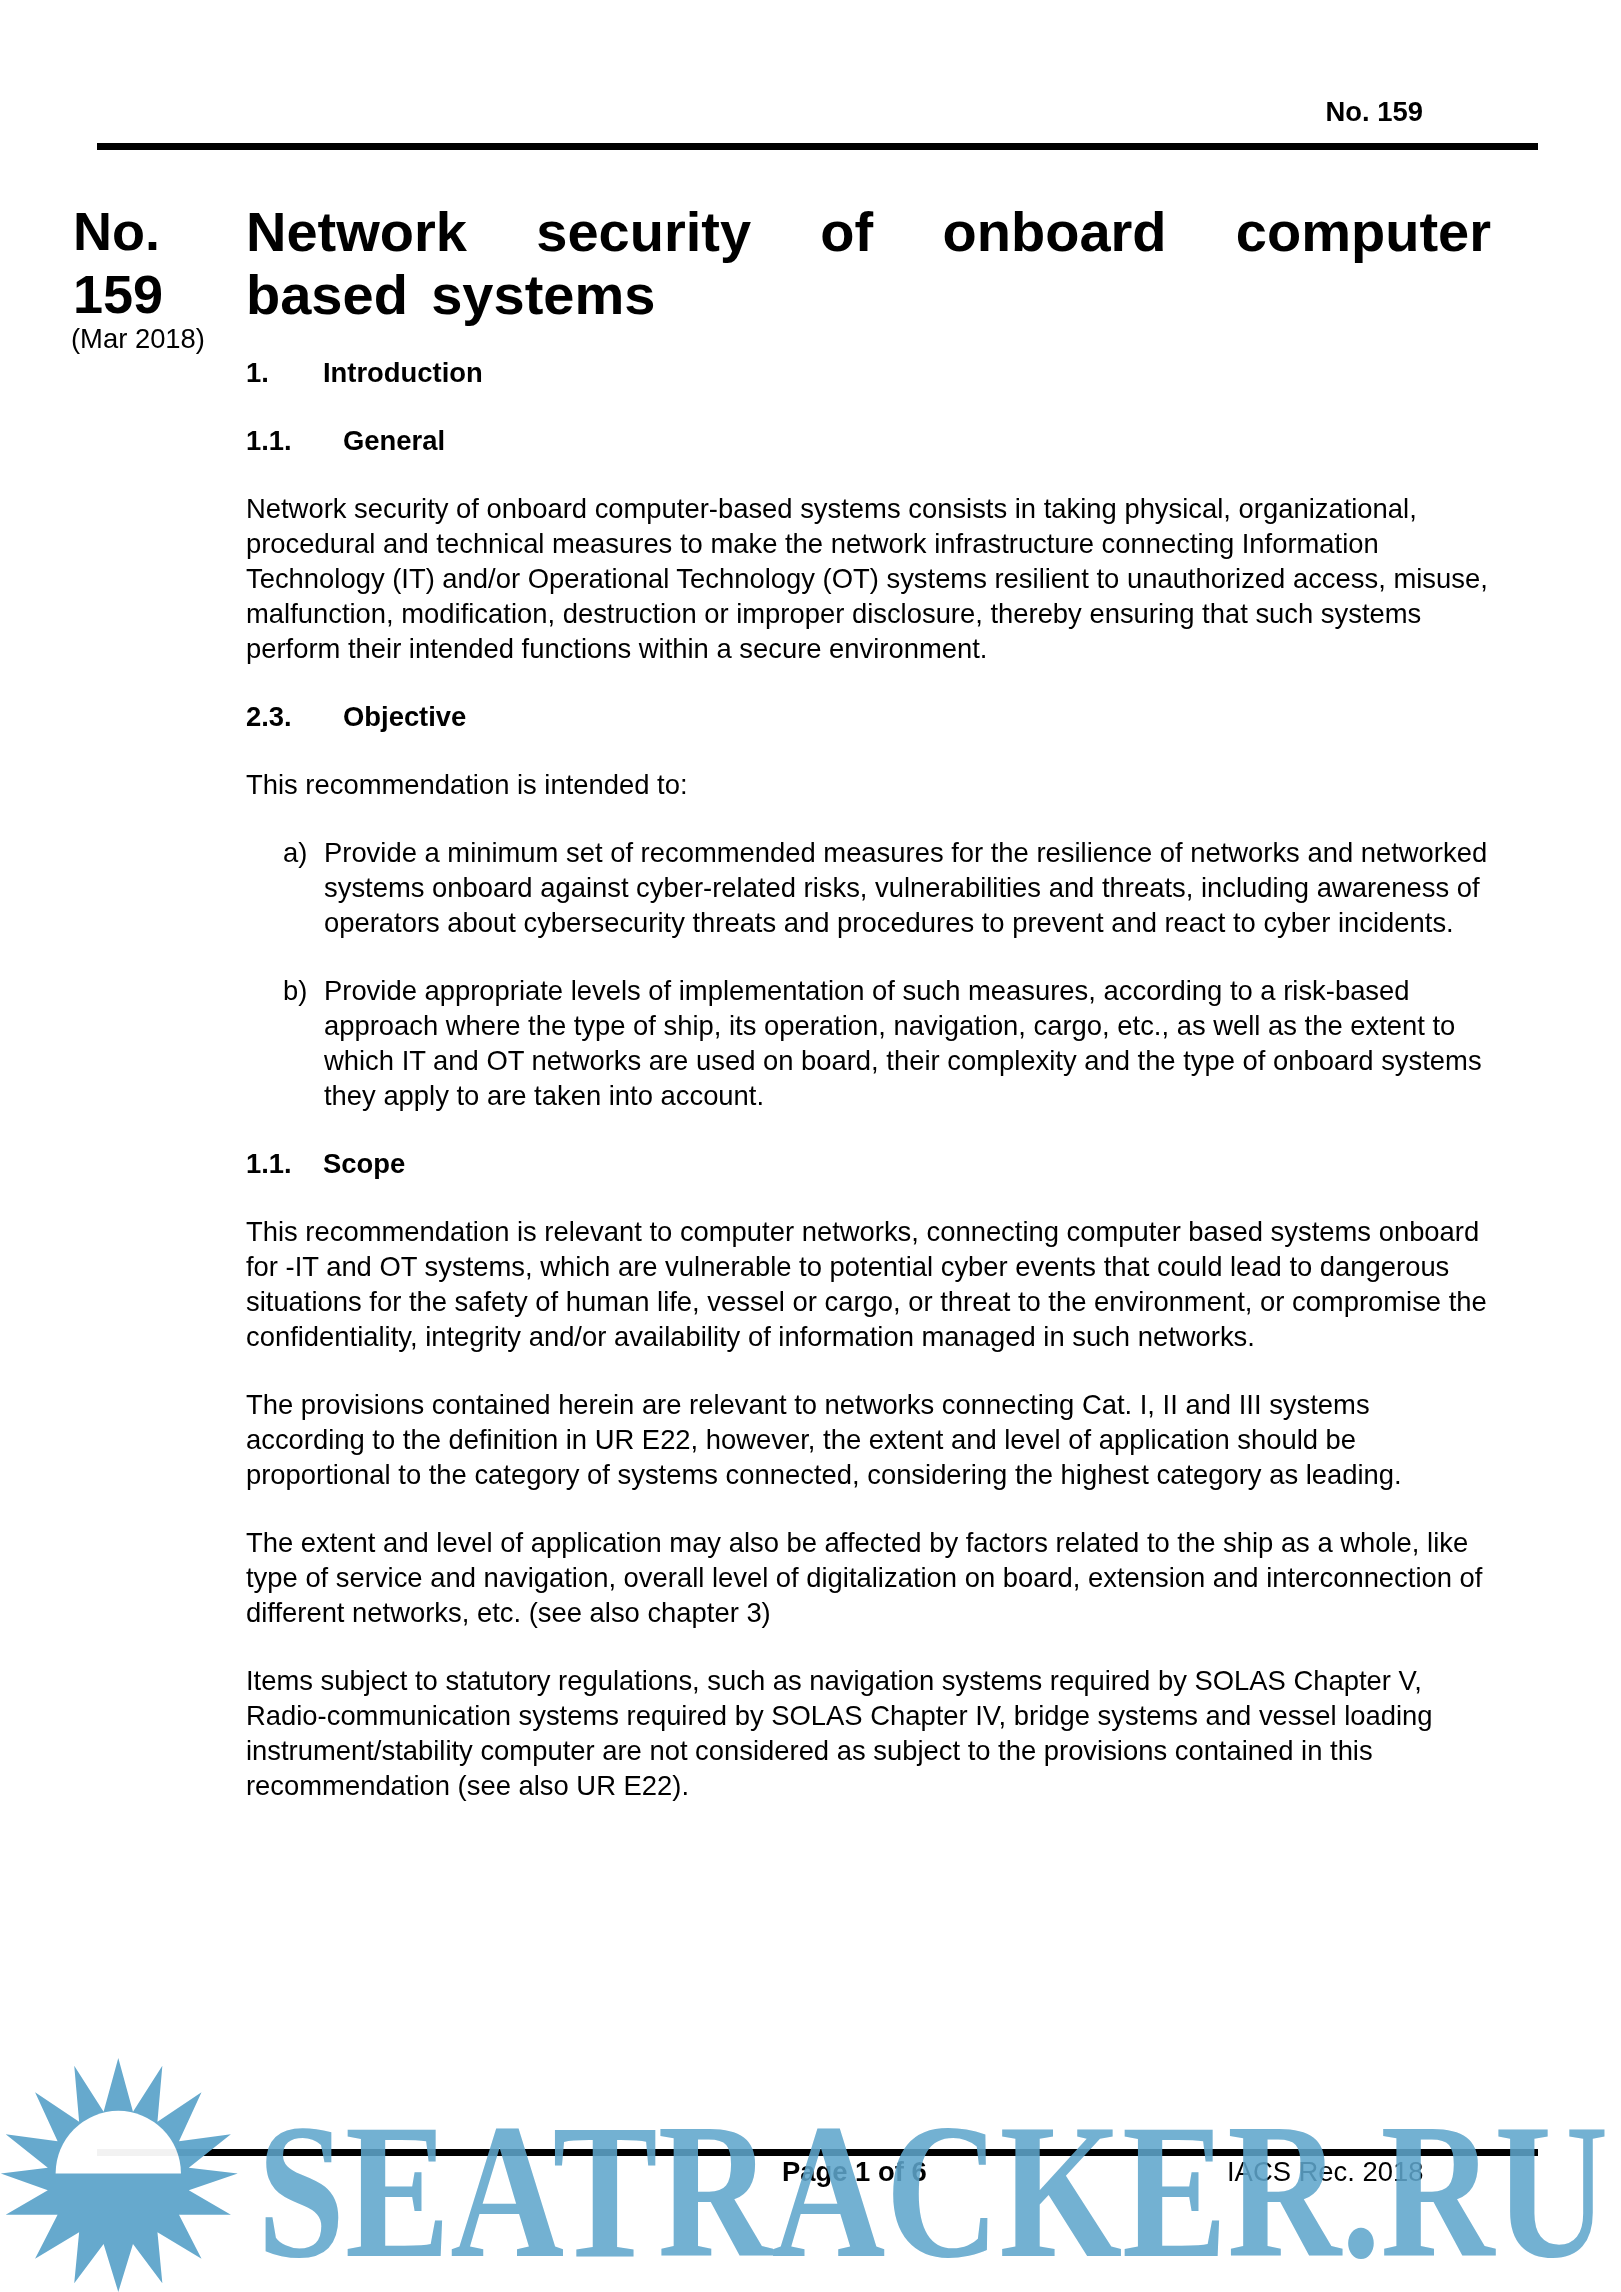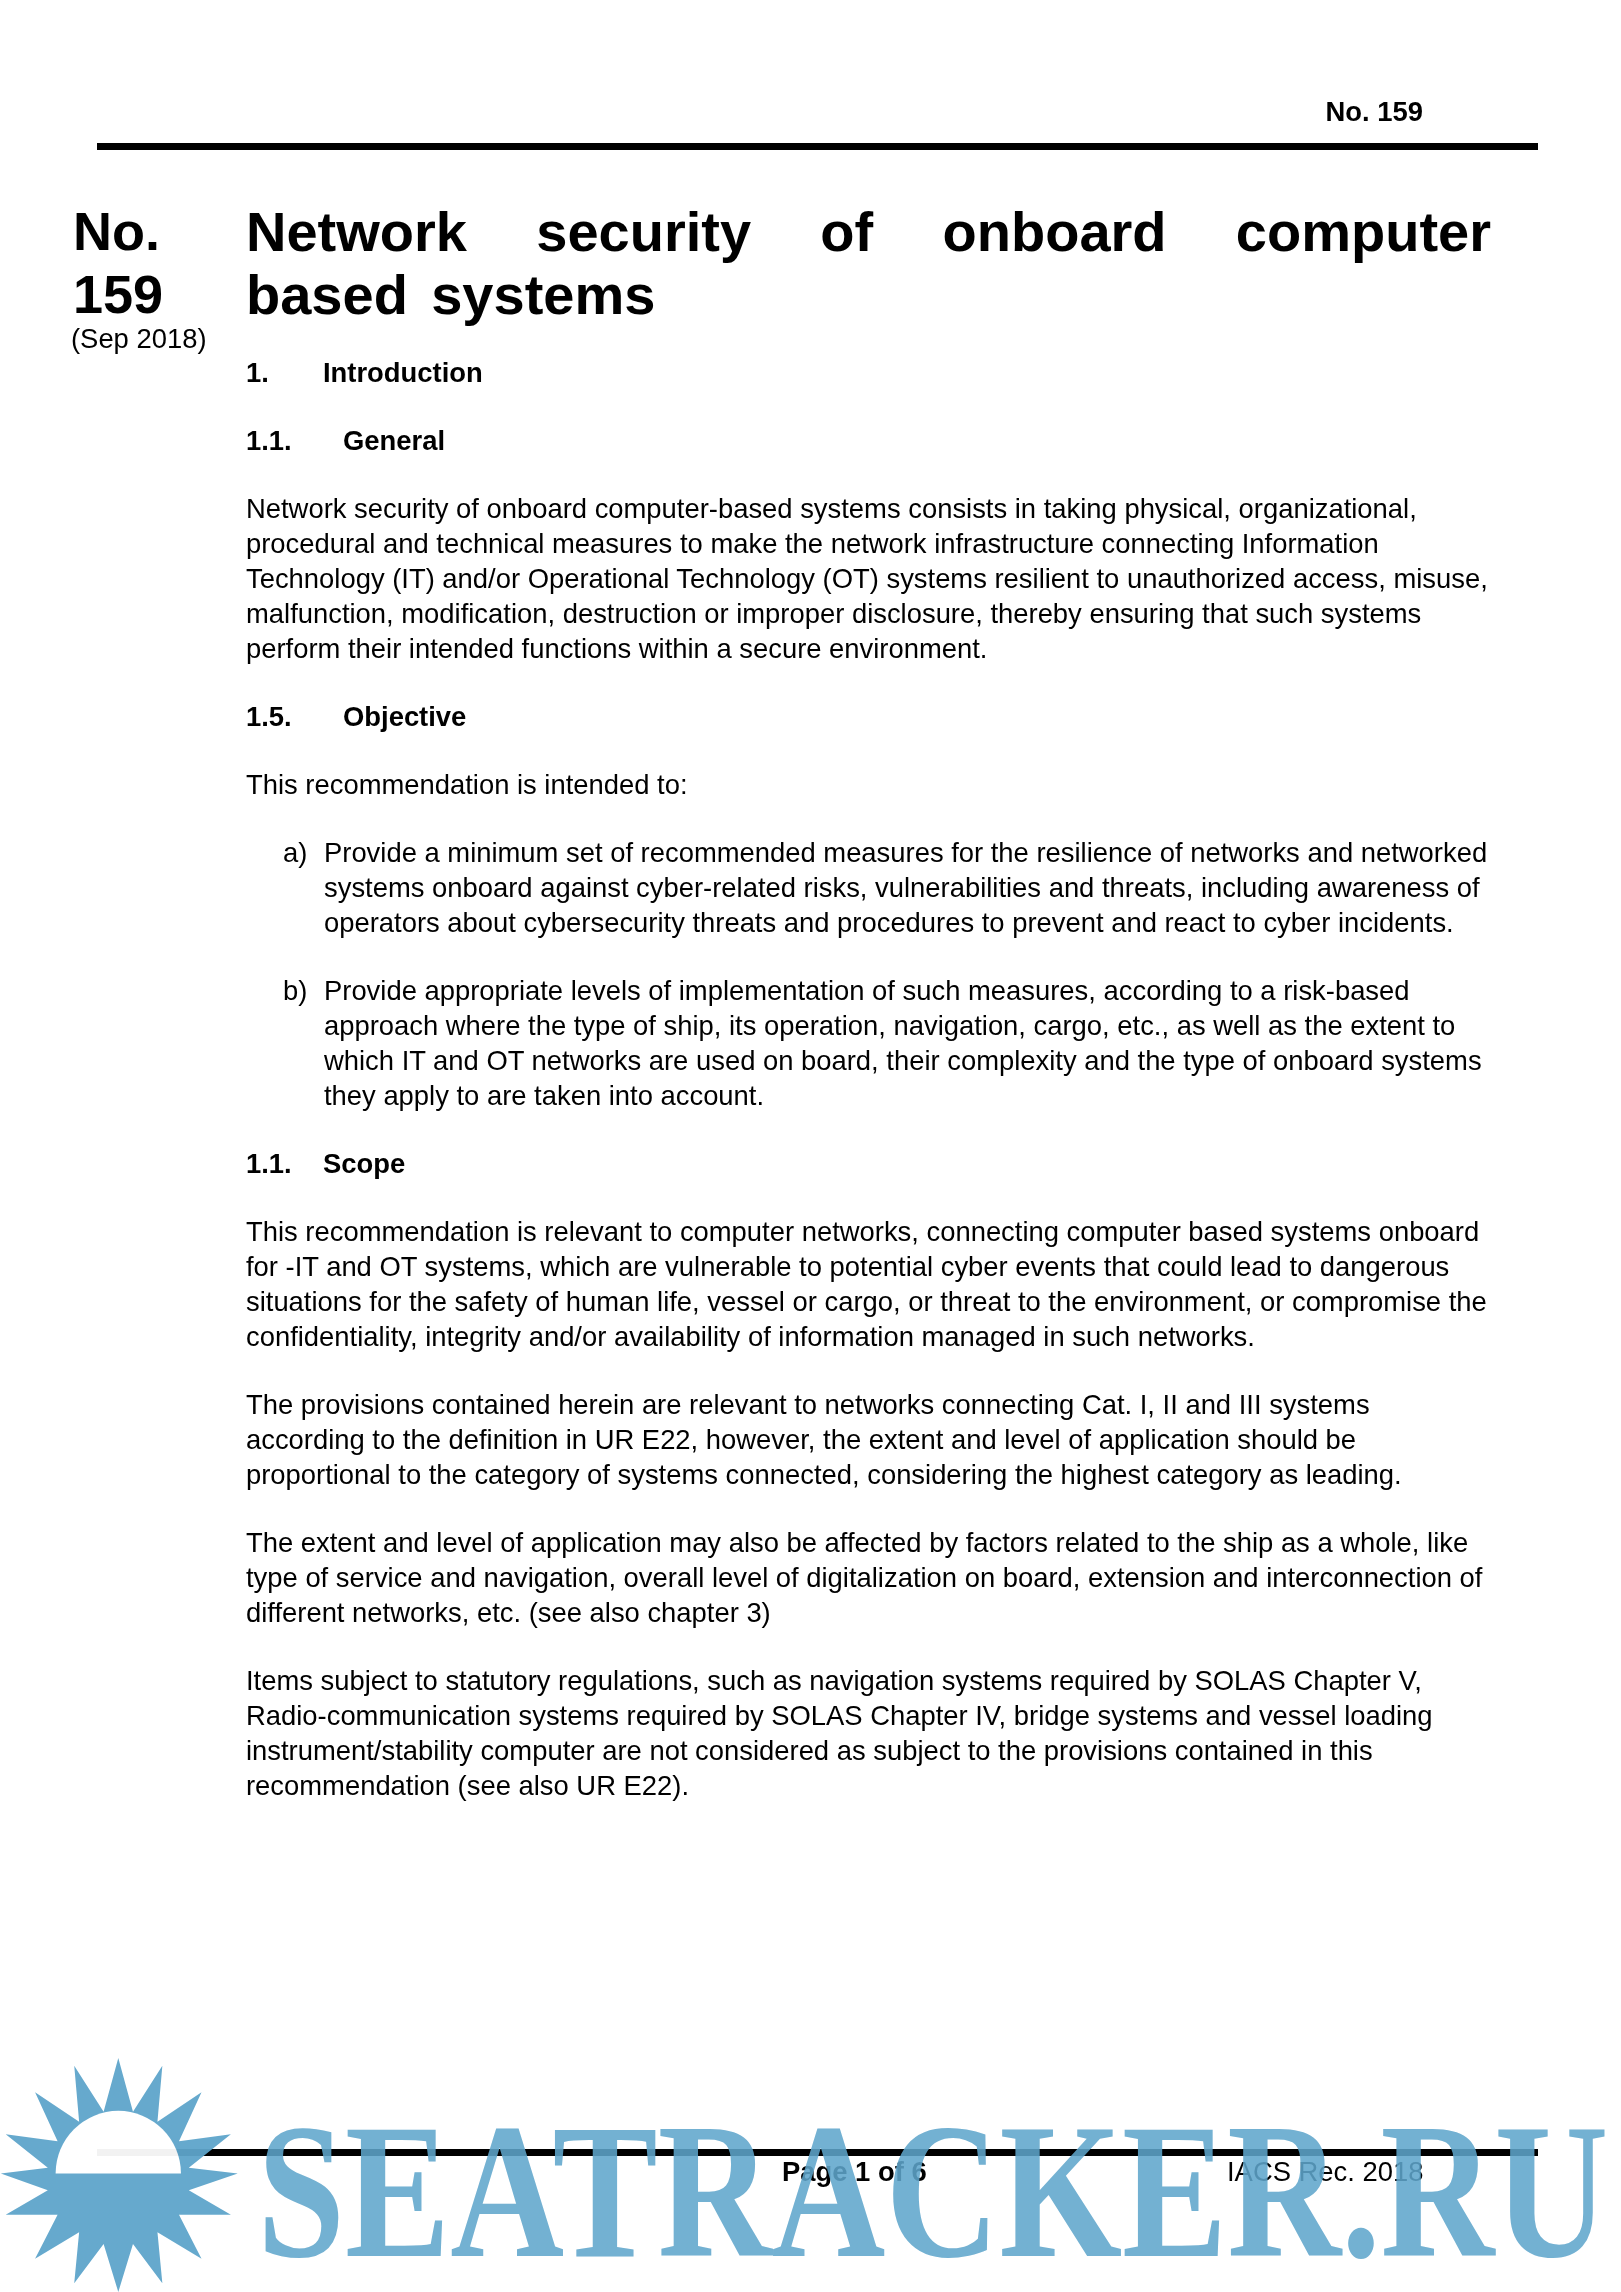--- a/index.html
+++ b/index.html
@@ -28,38 +28,38 @@
 </head>
 <body>
 
 <div class="abs hdr-num">No. 159</div>
 <div class="abs top-rule"></div>
 
 <div class="abs left-no">
   <div>No.</div>
   <div>159</div>
 </div>
-<div class="abs left-date">(Sep 2018)</div>
+<div class="abs left-date">(Mar 2018)</div>
 
 <div class="abs title">Network security of onboard computer based systems</div>
 
 <div class="abs content">
   <div class="h">
     <span class="num1">1.</span>
     <span>Introduction</span>
   </div>
 
   <div class="h">
     <span class="num2">1.1.</span>
     <span>General</span>
   </div>
   <p>Network security of onboard computer-based systems consists in taking physical, organizational, procedural and technical measures to make the network infrastructure connecting Information Technology (IT) and/or Operational Technology (OT) systems resilient to unauthorized access, misuse, malfunction, modification, destruction or improper disclosure, thereby ensuring that such systems perform their intended functions within a secure environment.</p>
 
   <div class="h">
-    <span class="num2">1.5.</span>
+    <span class="num2">2.3.</span>
     <span>Objective</span>
   </div>
   <p>This recommendation is intended to:</p>
   <div class="list-item">
     <span class="mark">a)</span>
     <span>Provide a minimum set of recommended measures for the resilience of networks and networked systems onboard against cyber-related risks, vulnerabilities and threats, including awareness of operators about cybersecurity threats and procedures to prevent and react to cyber incidents.</span>
   </div>
   <div class="list-item">
     <span class="mark">b)</span>
     <span>Provide appropriate levels of implementation of such measures, according to a risk-based approach where the type of ship, its operation, navigation, cargo, etc., as well as the extent to which IT and OT networks are used on board, their complexity and the type of onboard systems they apply to are taken into account.</span>

